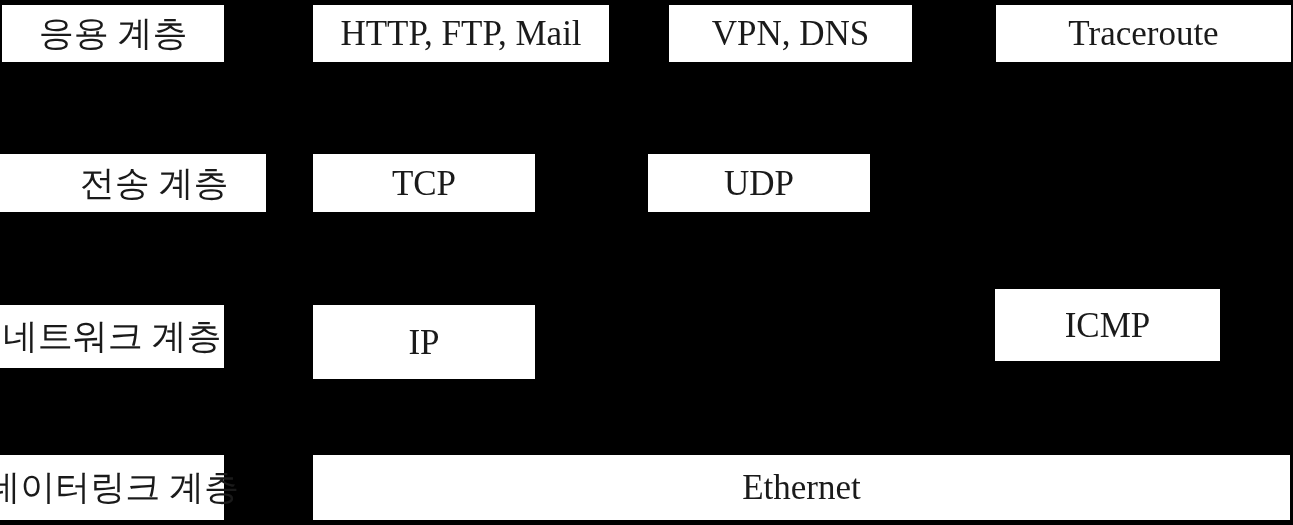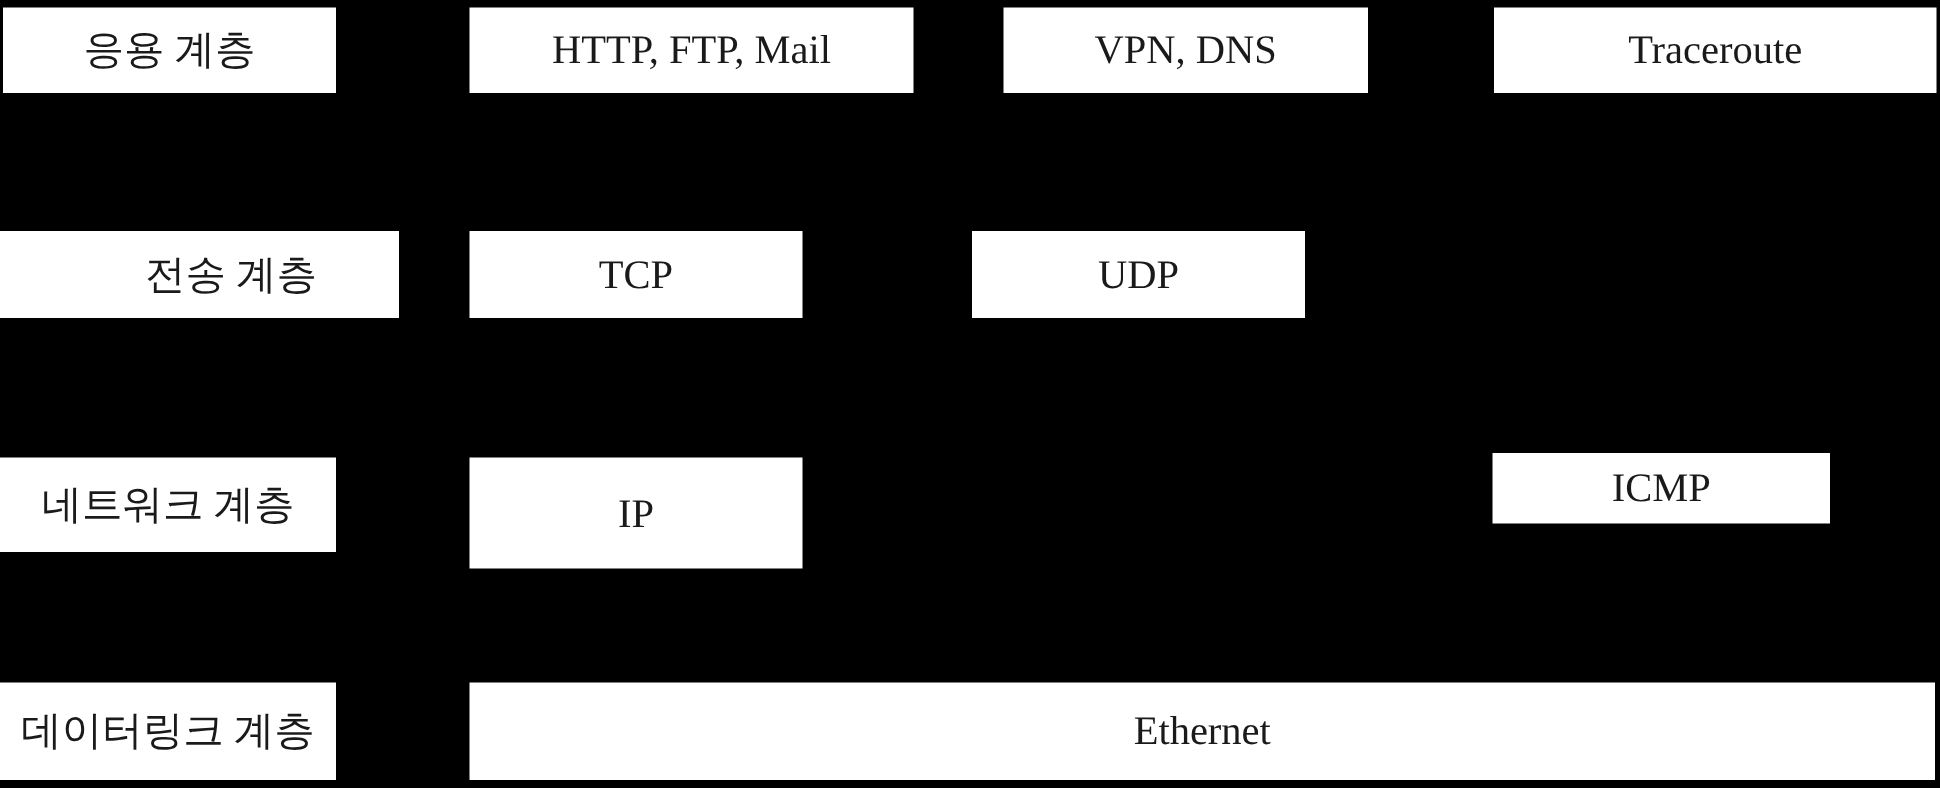--- a/index.html
+++ b/index.html
@@ -15,38 +15,38 @@
     overflow: hidden;
     font-family: "Liberation Serif", "DejaVu Serif", serif;
   }
   .box {
     position: absolute;
     background: #ffffff;
     color: #1a1a1a;
     display: flex;
     align-items: center;
     justify-content: center;
-    font-size: 27px;
+    font-size: 35px;
     line-height: 1;
     white-space: nowrap;
     text-align: right;
   }
   
   #box-app-label      { left: 2px;    top: 5px;   width: 222px; height: 57px; }
   #box-http-ftp-mail  { left: 313px;  top: 5px;   width: 296px; height: 57px; }
   #box-vpn-dns        { left: 669px;  top: 5px;   width: 243px; height: 57px; }
   #box-traceroute     { left: 996px;  top: 5px;   width: 295px; height: 57px; }
   
   #box-transport-label{ left: 0px;    top: 154px; width: 224px; height: 58px; padding-left: 42px; }
   #box-tcp            { left: 313px;  top: 154px; width: 222px; height: 58px; }
   #box-udp            { left: 648px;  top: 154px; width: 222px; height: 58px; }
   
   #box-network-label  { left: 0px;    top: 305px; width: 224px; height: 63px; }
   #box-ip             { left: 313px;  top: 305px; width: 222px; height: 74px; }
-  #box-icmp           { left: 995px;  top: 302px; width: 225px; height: 47px; }
+  #box-icmp           { left: 995px;  top: 289px; width: 225px; height: 72px; }
   
   #box-datalink-label { left: 0px;    top: 455px; width: 224px; height: 65px; }
   #box-ethernet       { left: 313px;  top: 455px; width: 977px; height: 65px; }
 </style>
 </head>
 <body>
 
 <div class="diagram">
 
   <div class="box" id="box-app-label">응용 계층</div>

